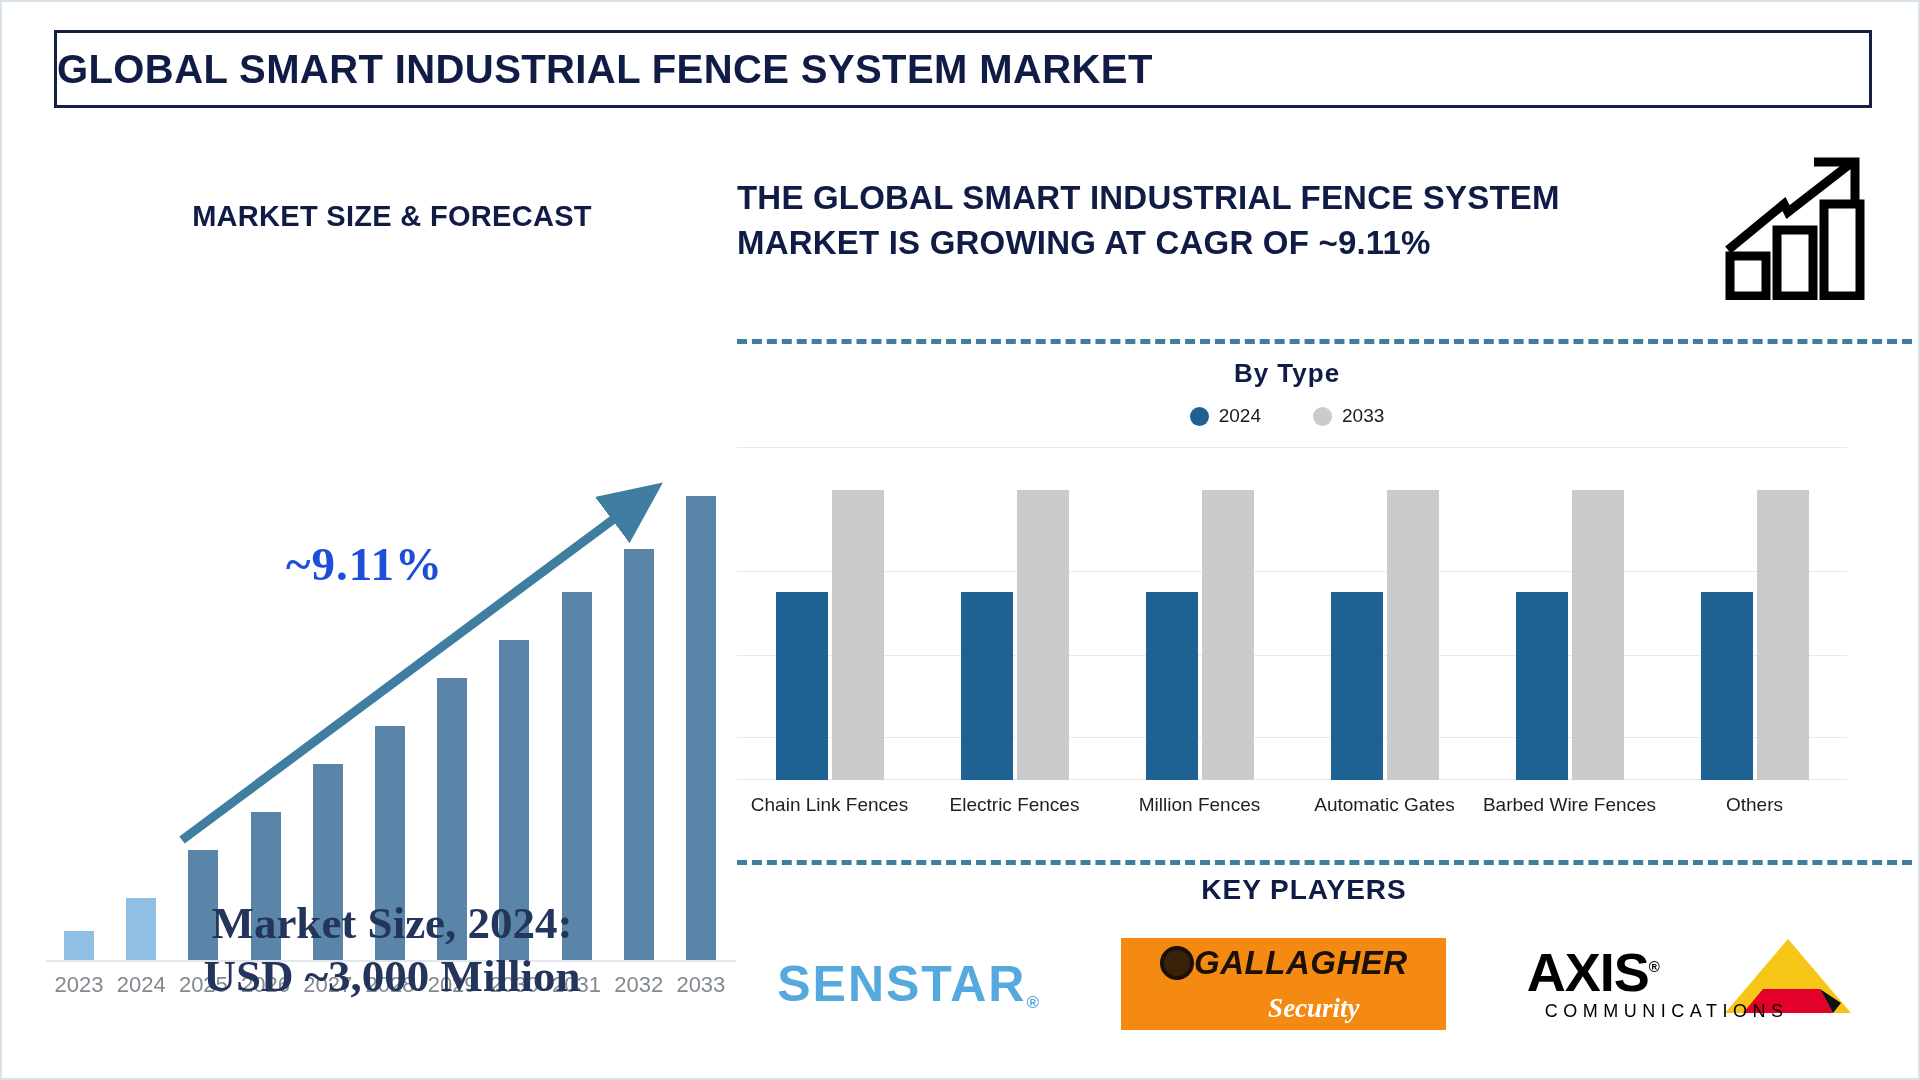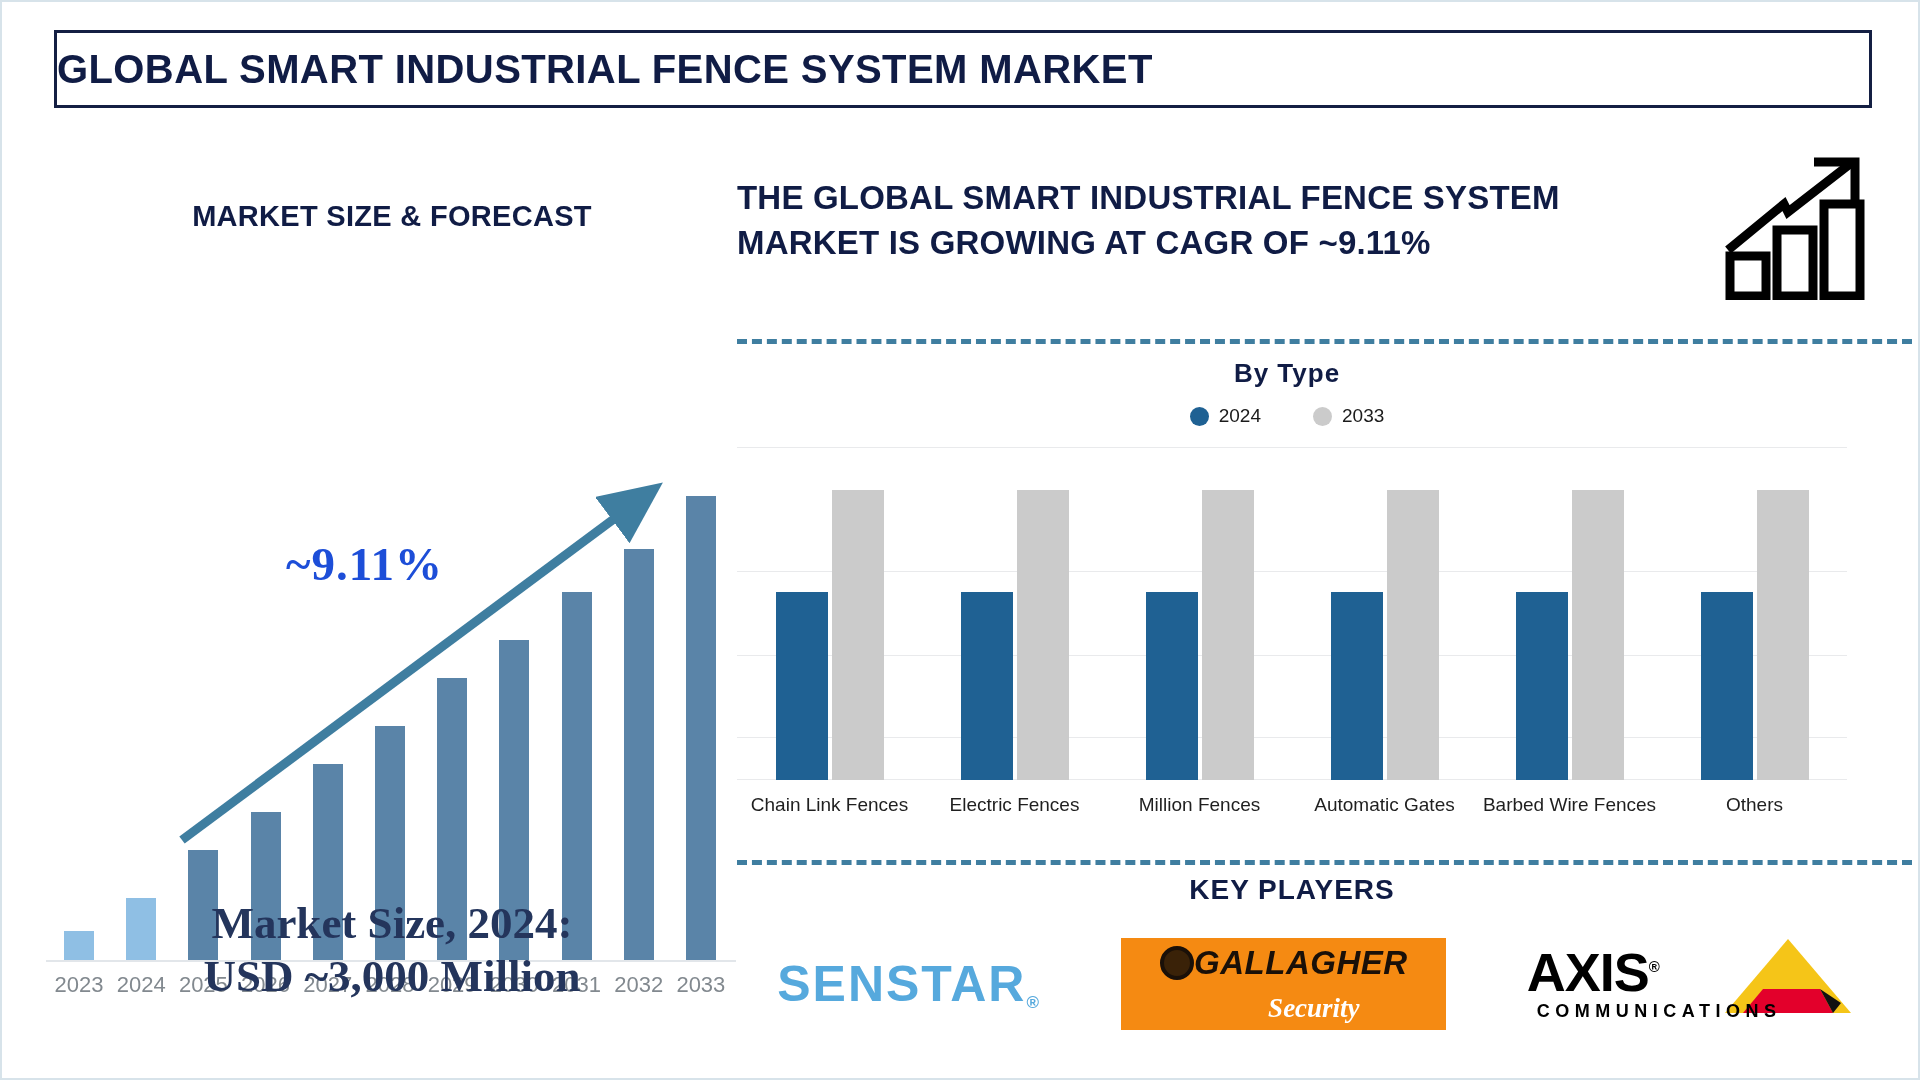--- a/index.html
+++ b/index.html
@@ -220,21 +220,21 @@
   }
   .blabel {
     width: 180px;
     text-align: center;
     font-size: 19px;
     color: #1f1f1f;
   }
 
   .key-players-title {
     position: absolute;
-    left: 0; top: 722px;
+    left: 12px; top: 722px;
     width: 1110px;
     text-align: center;
     font-size: 28px;
     font-weight: 700;
     color: #101c45;
     letter-spacing: 1px;
   }
 
   .logos {
     position: absolute;
@@ -282,22 +282,22 @@
 
   
   .axis-logo { position: relative; width: 330px; height: 95px; }
   .axis-word {
     position: absolute; left: 0; top: 4px;
     font-size: 54px; font-weight: 700; color: #000000;
     letter-spacing: -1px; font-family: "Liberation Sans", sans-serif;
   }
   .axis-reg { font-size: 15px; vertical-align: super; }
   .axis-sub {
-    position: absolute; left: 10px; top: 64px;
-    font-size: 18px; font-weight: 700; color: #000000;
+    position: absolute; left: 18px; top: 64px;
+    font-size: 18px; font-weight: 400; color: #000000;
     letter-spacing: 5.5px;
   }
   .axis-tri { position: absolute; right: 4px; top: 0; }
 </style>
 </head>
 <body>
 
 <div id="page">
 
   <div class="title-banner">

